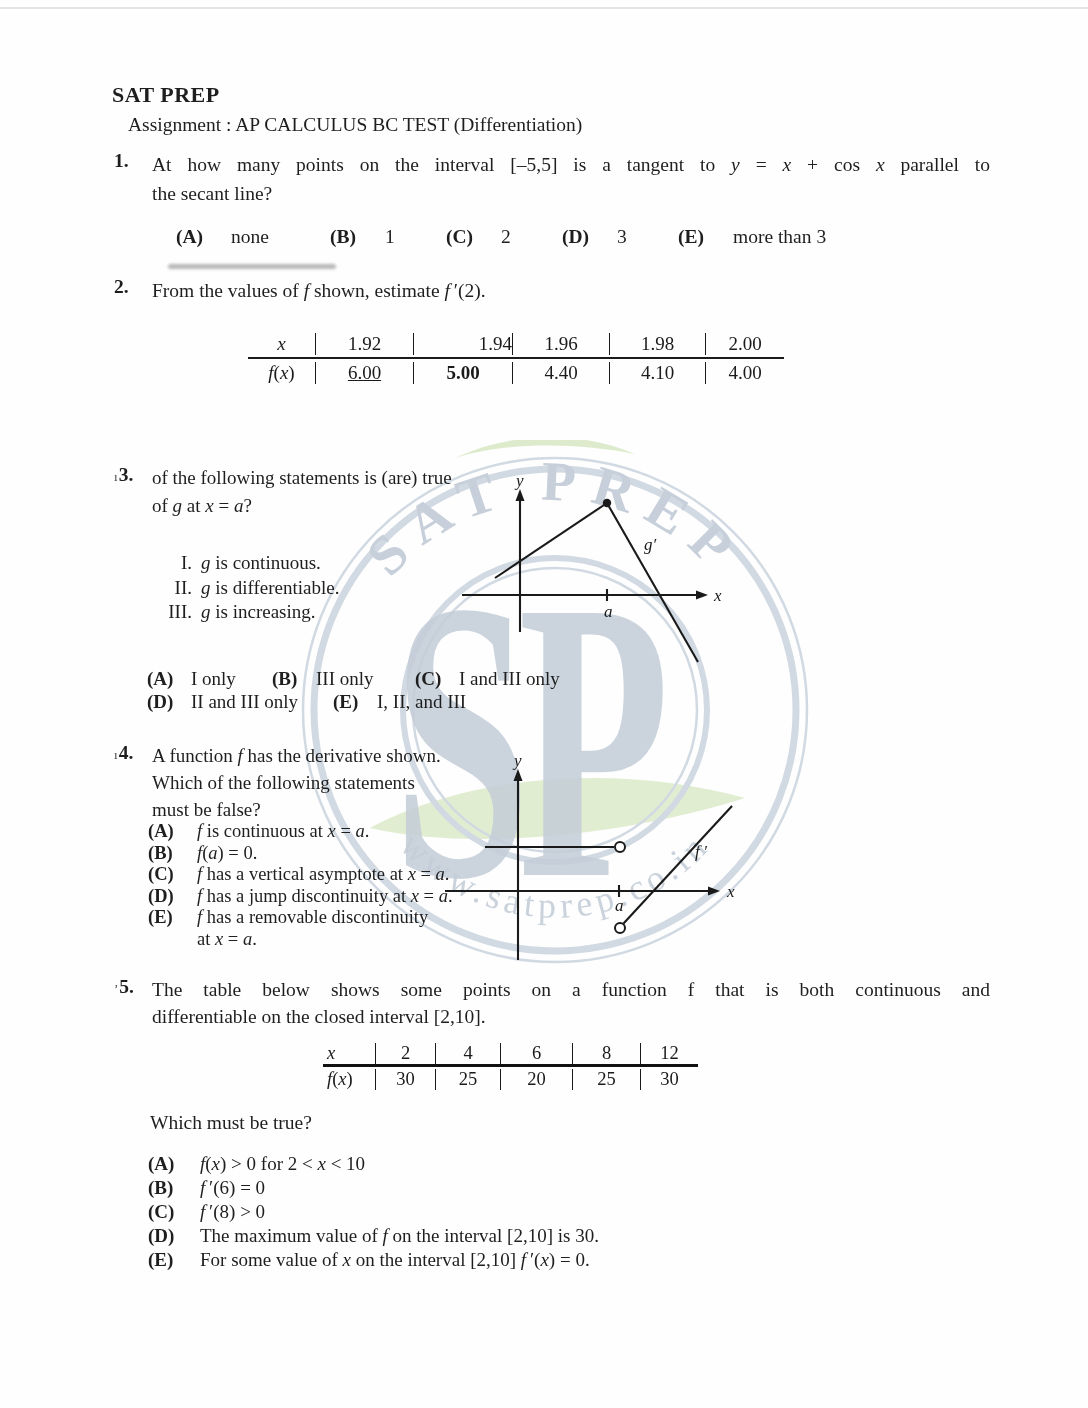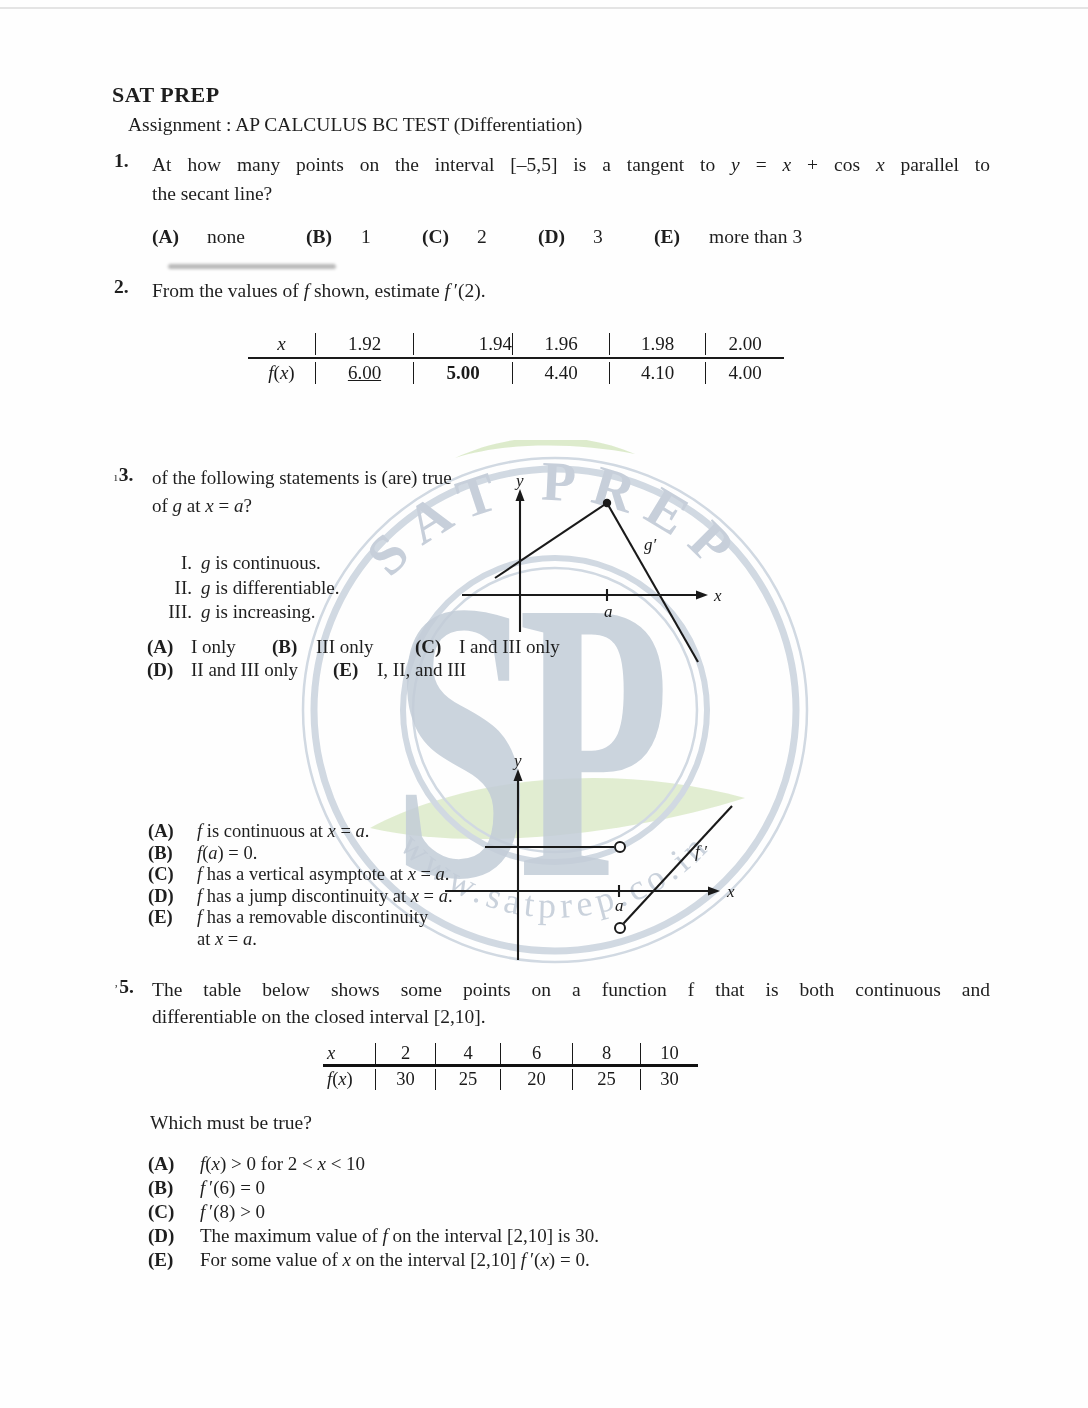--- a/index.html
+++ b/index.html
@@ -95,21 +95,21 @@
   <div class="abs subtitle" style="left:112px;top:114px;">Assignment : AP CALCULUS BC TEST (Differentiation)</div>
 
   <div class="abs q" style="left:112px;top:150px;width:878px;">
     <div class="qnum">1.</div>
     <div class="stem" style="flex:1;">
       <div class="just">At how many points on the interval [–5,5] is a tangent to <i>y</i> = <i>x</i> + cos <i>x</i> parallel to</div>
       <div>the secant line?</div>
     </div>
   </div>
   <div class="abs optrow" style="left:152px;top:226px;">
-    <span class="opt w55" style="width:154px;"><span class="L">(A)</span><span>none</span></span>
+    <span class="opt w55" style="width:154px;margin-left:24px;"><span class="L">(A)</span><span>none</span></span>
     <span class="opt w55" style="width:116px;"><span class="L">(B)</span><span>1</span></span>
     <span class="opt w55" style="width:116px;"><span class="L">(C)</span><span>2</span></span>
     <span class="opt w55" style="width:116px;"><span class="L">(D)</span><span>3</span></span>
     <span class="opt w55"><span class="L">(E)</span><span>more than 3</span></span>
   </div>
 
   <div class="abs q" style="left:112px;top:276px;width:878px;">
     <div class="qnum">2.</div>
     <div class="stem">From the values of <i>f</i> shown, estimate <i>f</i> ′(2).</div>
   </div>
@@ -150,21 +150,21 @@
     <div class="strow">
         <span class="rn">II.</span>
         <span><i>g</i> is differentiable.</span>
       </div>
     <div class="strow">
         <span class="rn">III.</span>
         <span><i>g</i> is increasing.</span>
       </div>
   </div>
 
-  <div class="abs" style="left:147px;top:636px;font-size:19px;line-height:22.5px;">
+  <div class="abs" style="left:147px;top:668px;font-size:19px;line-height:22.5px;">
     <div class="optrow" style="font-size:19px;">
       <span class="opt w44" style="width:125px;"><span class="L">(A)</span><span>I only</span></span>
       <span class="opt w44" style="width:143px;"><span class="L">(B)</span><span>III only</span></span>
       <span class="opt w44"><span class="L">(C)</span><span>I and III only</span></span>
     </div>
     <div class="optrow" style="font-size:19px;">
       <span class="opt w44" style="width:186px;"><span class="L">(D)</span><span>II and III only</span></span>
       <span class="opt w44"><span class="L">(E)</span><span>I, II, and III</span></span>
     </div>
   </div>
@@ -177,20 +177,28 @@
     <text class="axlbl" x="66" y="10">y</text>
     <text class="axlbl" x="264" y="125">x</text>
     <line x1="45" y1="102" x2="157" y2="27"></line>
     <line x1="157" y1="27" x2="248" y2="186"></line>
     <circle cx="157" cy="27" r="4.2" fill="#1a1a1a" stroke="none"></circle>
     <line x1="157" y1="113" x2="157" y2="125"></line>
     <text class="axlbl" x="154" y="141">a</text>
     <text class="clbl" x="194" y="74">g′</text>
   </svg>
 
+  <div class="abs q" style="left:112px;top:742px;">
+    <div class="qnum"><span class="qmark">ı</span><span>4.</span></div>
+    <div class="stem nowrap" style="font-size:19px;line-height:27px;">
+      <div>A function <i>f</i> has the derivative shown.</div>
+      <div>Which of the following statements</div>
+      <div>must be false?</div>
+    </div>
+  </div>
 
   <div class="abs list" style="left:148px;top:821px;line-height:21.5px;">
     <div class="lrow">
         <span class="L">(A)</span>
         <span><i>f</i> is continuous at <i>x</i> = <i>a</i>.</span>
       </div>
     <div class="lrow">
         <span class="L">(B)</span>
         <span><i>f</i>(<i>a</i>) = 0.</span>
       </div>
@@ -232,21 +240,21 @@
     </div>
   </div>
 
   <div class="abs dtable t5" style="left:323px;top:1043px;">
     <div class="trow r1">
       <span class="tcell lab ital" style="width:52px;">x</span>
       <span class="tcell sep" style="width:60px;">2</span>
       <span class="tcell sep" style="width:65px;">4</span>
       <span class="tcell sep" style="width:72px;">6</span>
       <span class="tcell sep" style="width:68px;">8</span>
-      <span class="tcell sep" style="width:58px;">10</span>
+      <span class="tcell sep" style="width:58px;">12</span>
     </div>
     <div class="trow r2">
       <span class="tcell lab" style="width:52px;"><i>f</i>(<i>x</i>)</span>
       <span class="tcell sep" style="width:60px;">30</span>
       <span class="tcell sep" style="width:65px;">25</span>
       <span class="tcell sep" style="width:72px;">20</span>
       <span class="tcell sep" style="width:68px;">25</span>
       <span class="tcell sep" style="width:58px;">30</span>
     </div>
   </div>

